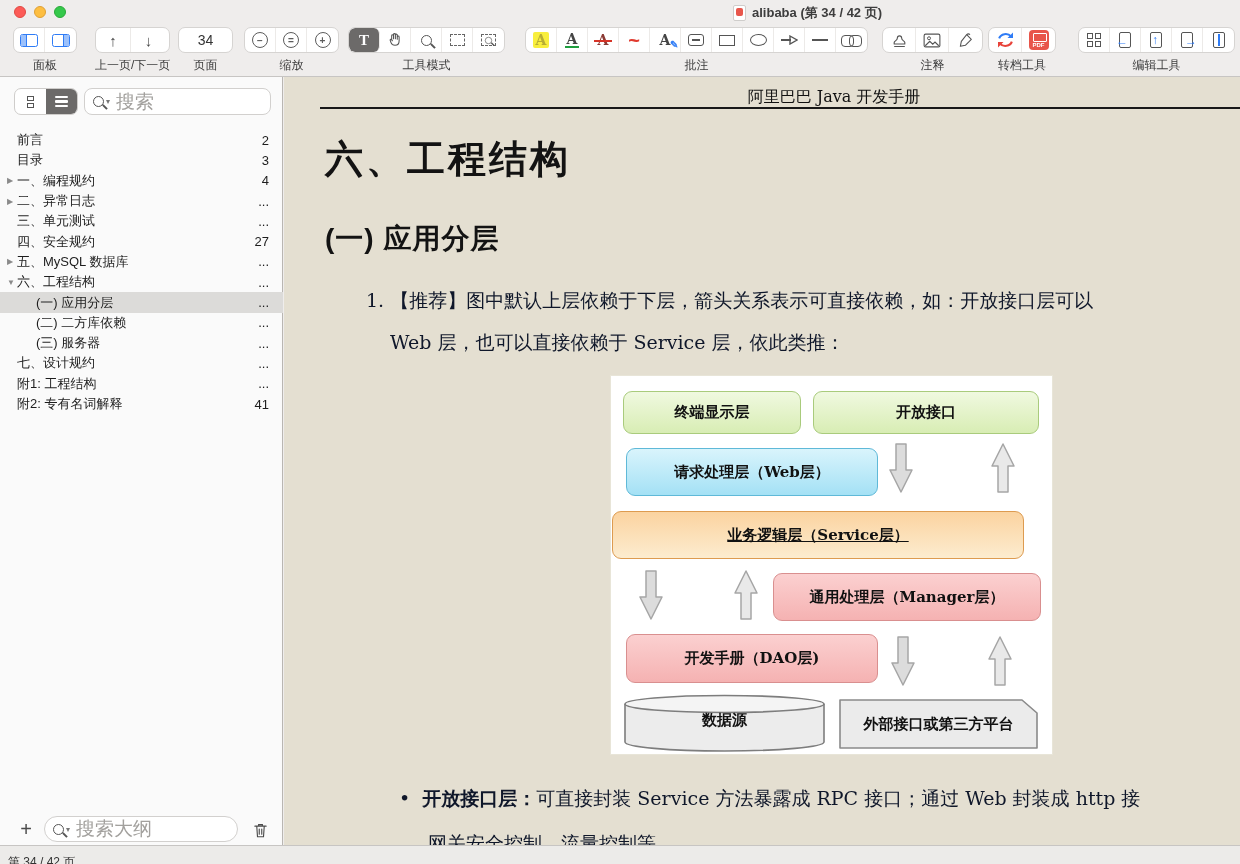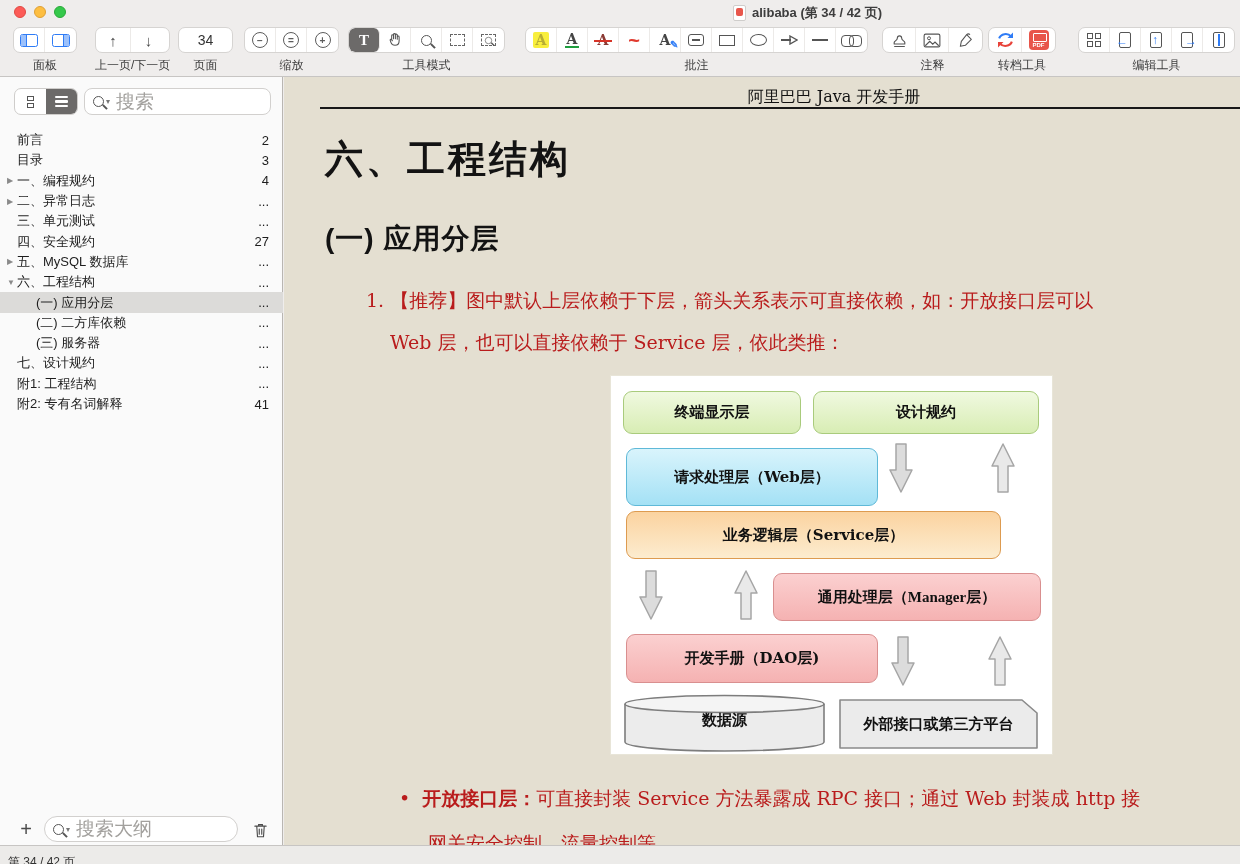--- a/index.html
+++ b/index.html
@@ -91,21 +91,21 @@
 
   
   .statusbar{position:absolute;left:0;top:845px;width:1240px;height:26px;background:#ecebe9;border-top:1px solid #c7c5c3;font-size:12px;color:#333;display:flex;align-items:flex-end;padding-left:8px;}
 
   
   .content{position:absolute;left:284px;top:77px;width:956px;height:768px;background:#e4dfd1;overflow:hidden;}
   .pghead{position:absolute;top:10px;left:0;width:1100px;text-align:center;font-family:"DejaVu Serif",serif;font-size:16px;color:#111;}
   .pgrule{position:absolute;top:30px;left:36px;width:1200px;height:2px;background:#181818;}
   .h1{position:absolute;left:41px;top:57px;font-size:38px;font-weight:900;color:#131313;letter-spacing:3px;}
   .h2{position:absolute;left:41px;top:143px;font-size:28px;font-weight:900;color:#131313;letter-spacing:1px;}
-  .bodyline{position:absolute;font-family:"DejaVu Serif",serif;font-size:19px;color:#b91c1c;white-space:nowrap;}
+  .bodyline{position:absolute;font-family:"DejaVu Serif",serif;font-size:19px;color:#0f172a;white-space:nowrap;}
   .l1{left:82px;top:211px;}
   .l2{left:106px;top:253px;}
   .bl1{left:115px;top:709px;}
   .bl2{left:144px;top:754px;}
   .bterm{font-weight:bold;}
 
   
   .diagram{position:absolute;left:326px;top:298px;width:443px;height:380px;background:#fff;border:1px solid #e8e5d8;}
   .dbox{position:absolute;display:flex;align-items:center;justify-content:center;border-radius:9px;font-family:"DejaVu Serif",serif;font-weight:bold;font-size:15px;color:#111;}
   .dgreen{background:linear-gradient(180deg,#f0f9e0,#d8edb4);border:1px solid #a9cb7c;}
@@ -439,45 +439,45 @@
     <div class="h1">六、工程结构</div>
     <div class="h2">(一) 应用分层</div>
     <div class="bodyline l1"><span>1.</span>&nbsp;<span>【推荐】图中默认上层依赖于下层，箭头关系表示可直接依赖，如：开放接口层可以</span></div>
     <div class="bodyline l2">Web 层，也可以直接依赖于 Service 层，依此类推：</div>
 
     <div class="diagram">
       <div class="dbox dgreen" style="left:12px;top:15px;width:178px;height:43px;">
           <span>终端显示层</span>
         </div>
       <div class="dbox dgreen" style="left:202px;top:15px;width:226px;height:43px;">
-          <span>设计规约</span>
-        </div>
-      <div class="dbox dblue" style="left:15px;top:72px;width:252px;height:58px;">
+          <span>开放接口</span>
+        </div>
+      <div class="dbox dblue" style="left:15px;top:72px;width:252px;height:48px;">
           <span>请求处理层（Web层）</span>
         </div>
 
       <svg class="darr" style="left:278px;top:66px;" viewBox="0 0 24 52">
           <polygon points="7,2 17,2 17,28 23,28 12,50 1,28 7,28" fill="#dcdcdc" stroke="#a6a6a6" stroke-width="1.5" stroke-linejoin="round"></polygon>
         </svg>
       <svg class="darr" style="left:380px;top:66px;" viewBox="0 0 24 52">
           <polygon points="12,2 23,24 17,24 17,50 7,50 7,24 1,24" fill="#e9e9e9" stroke="#a6a6a6" stroke-width="1.5" stroke-linejoin="round"></polygon>
         </svg>
 
-      <div class="dbox dorange" style="left:15px;top:135px;width:375px;height:48px;">
+      <div class="dbox dorange" style="left:1px;top:135px;width:412px;height:48px;text-decoration:underline;">
           <span>业务逻辑层（Service层）</span>
         </div>
 
       <svg class="darr" style="left:28px;top:193px;" viewBox="0 0 24 52">
           <polygon points="7,2 17,2 17,28 23,28 12,50 1,28 7,28" fill="#dcdcdc" stroke="#a6a6a6" stroke-width="1.5" stroke-linejoin="round"></polygon>
         </svg>
       <svg class="darr" style="left:123px;top:193px;" viewBox="0 0 24 52">
           <polygon points="12,2 23,24 17,24 17,50 7,50 7,24 1,24" fill="#e9e9e9" stroke="#a6a6a6" stroke-width="1.5" stroke-linejoin="round"></polygon>
         </svg>
 
-      <div class="dbox dpink" style="left:162px;top:197px;width:268px;height:48px;font-family:Liberation Serif, serif;">
+      <div class="dbox dpink" style="left:162px;top:197px;width:268px;height:48px;">
           <span>通用处理层（Manager层）</span>
         </div>
       <div class="dbox dpink" style="left:15px;top:258px;width:252px;height:49px;">
           <span>开发手册（DAO层)</span>
         </div>
 
       <svg class="darr" style="left:280px;top:259px;" viewBox="0 0 24 52">
           <polygon points="7,2 17,2 17,28 23,28 12,50 1,28 7,28" fill="#dcdcdc" stroke="#a6a6a6" stroke-width="1.5" stroke-linejoin="round"></polygon>
         </svg>
       <svg class="darr" style="left:377px;top:259px;" viewBox="0 0 24 52">

